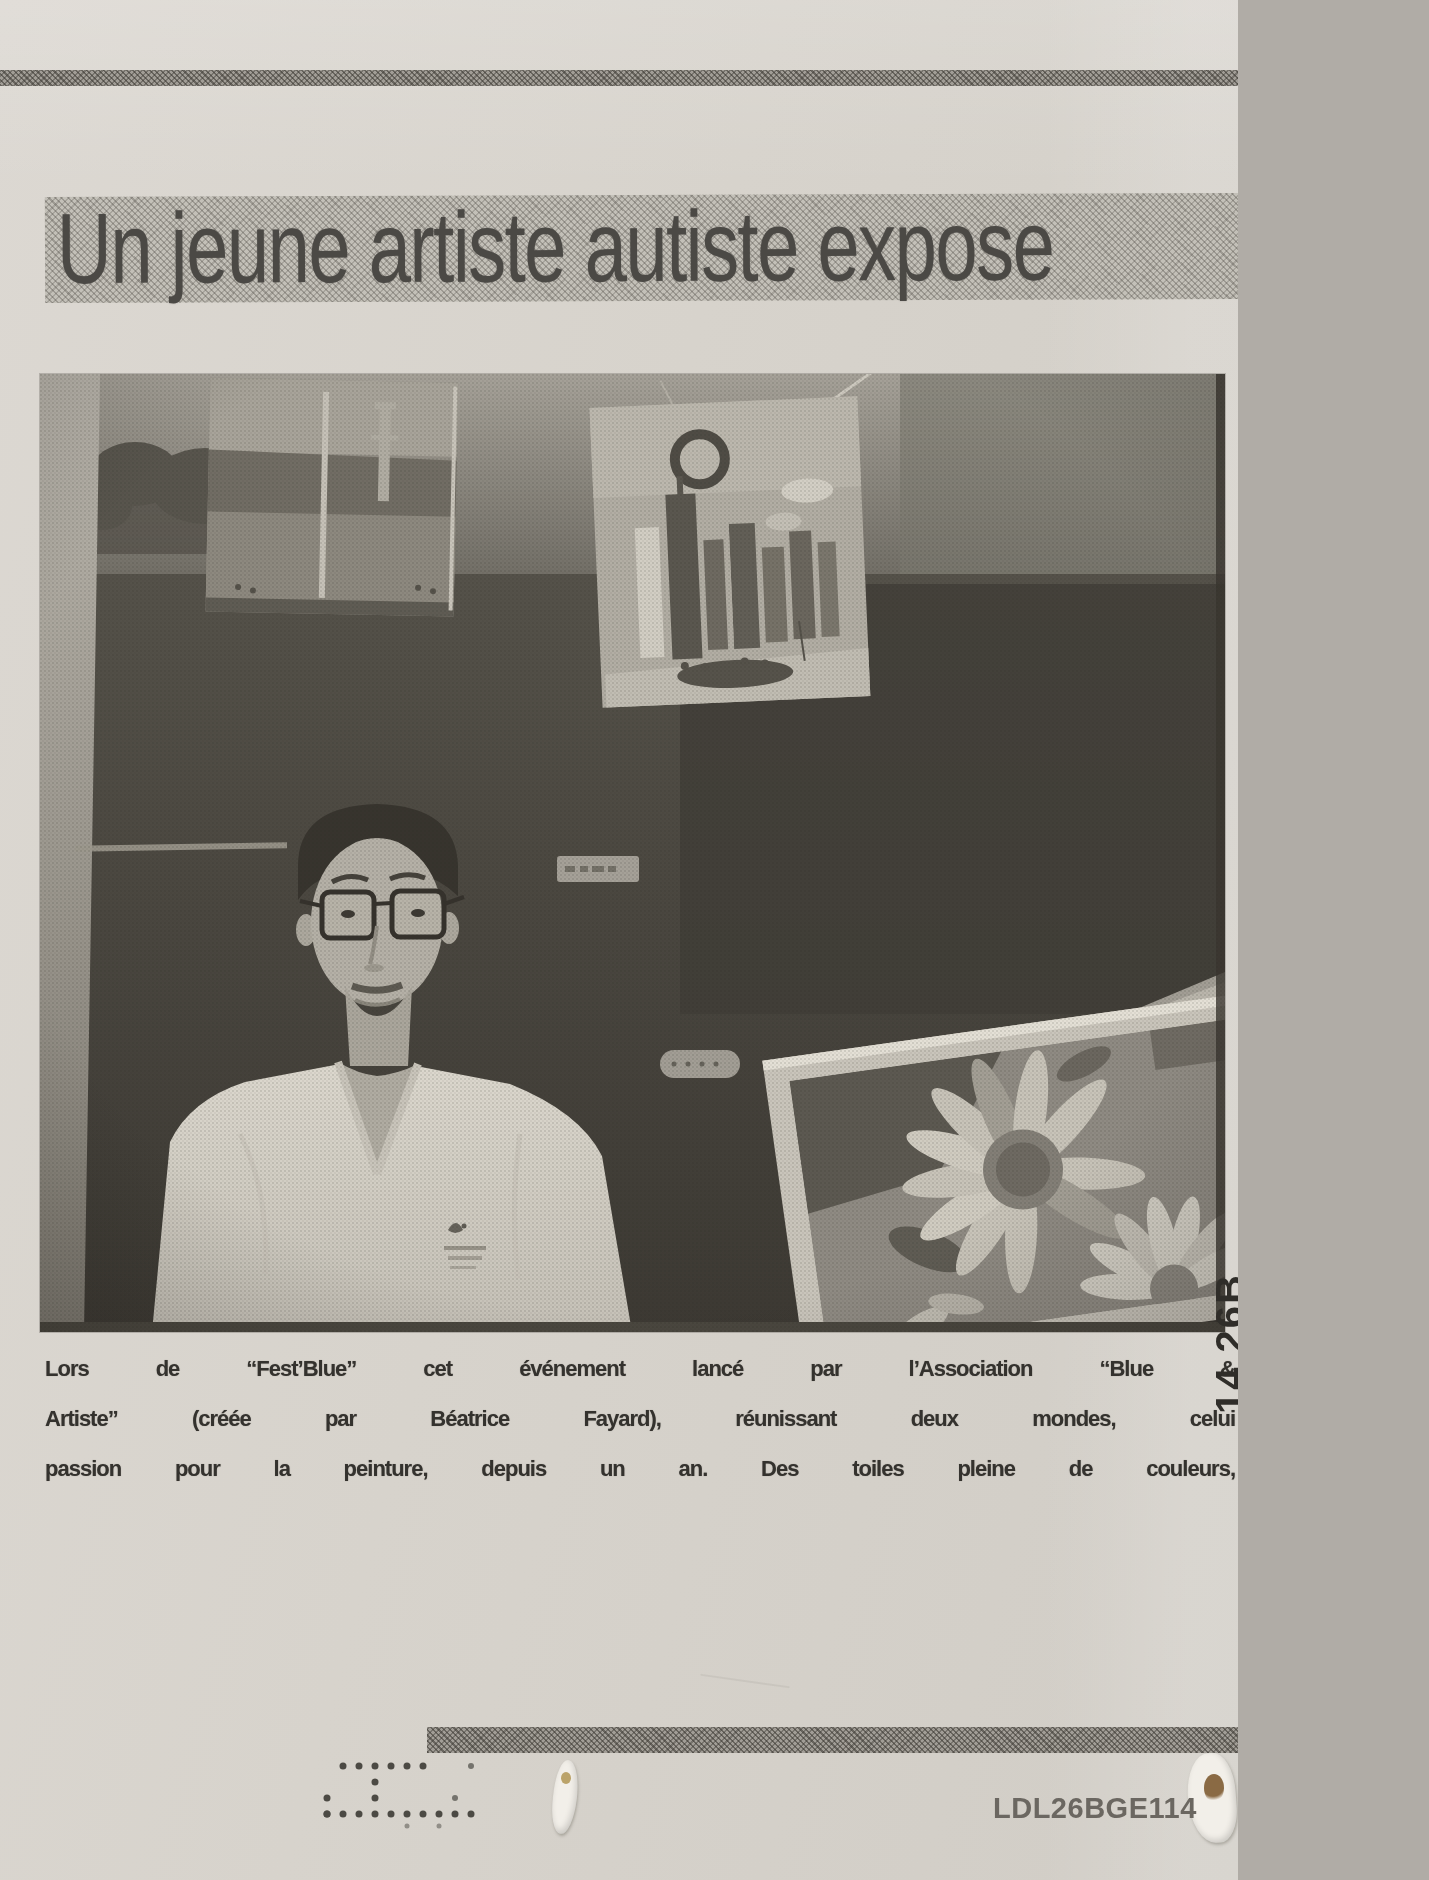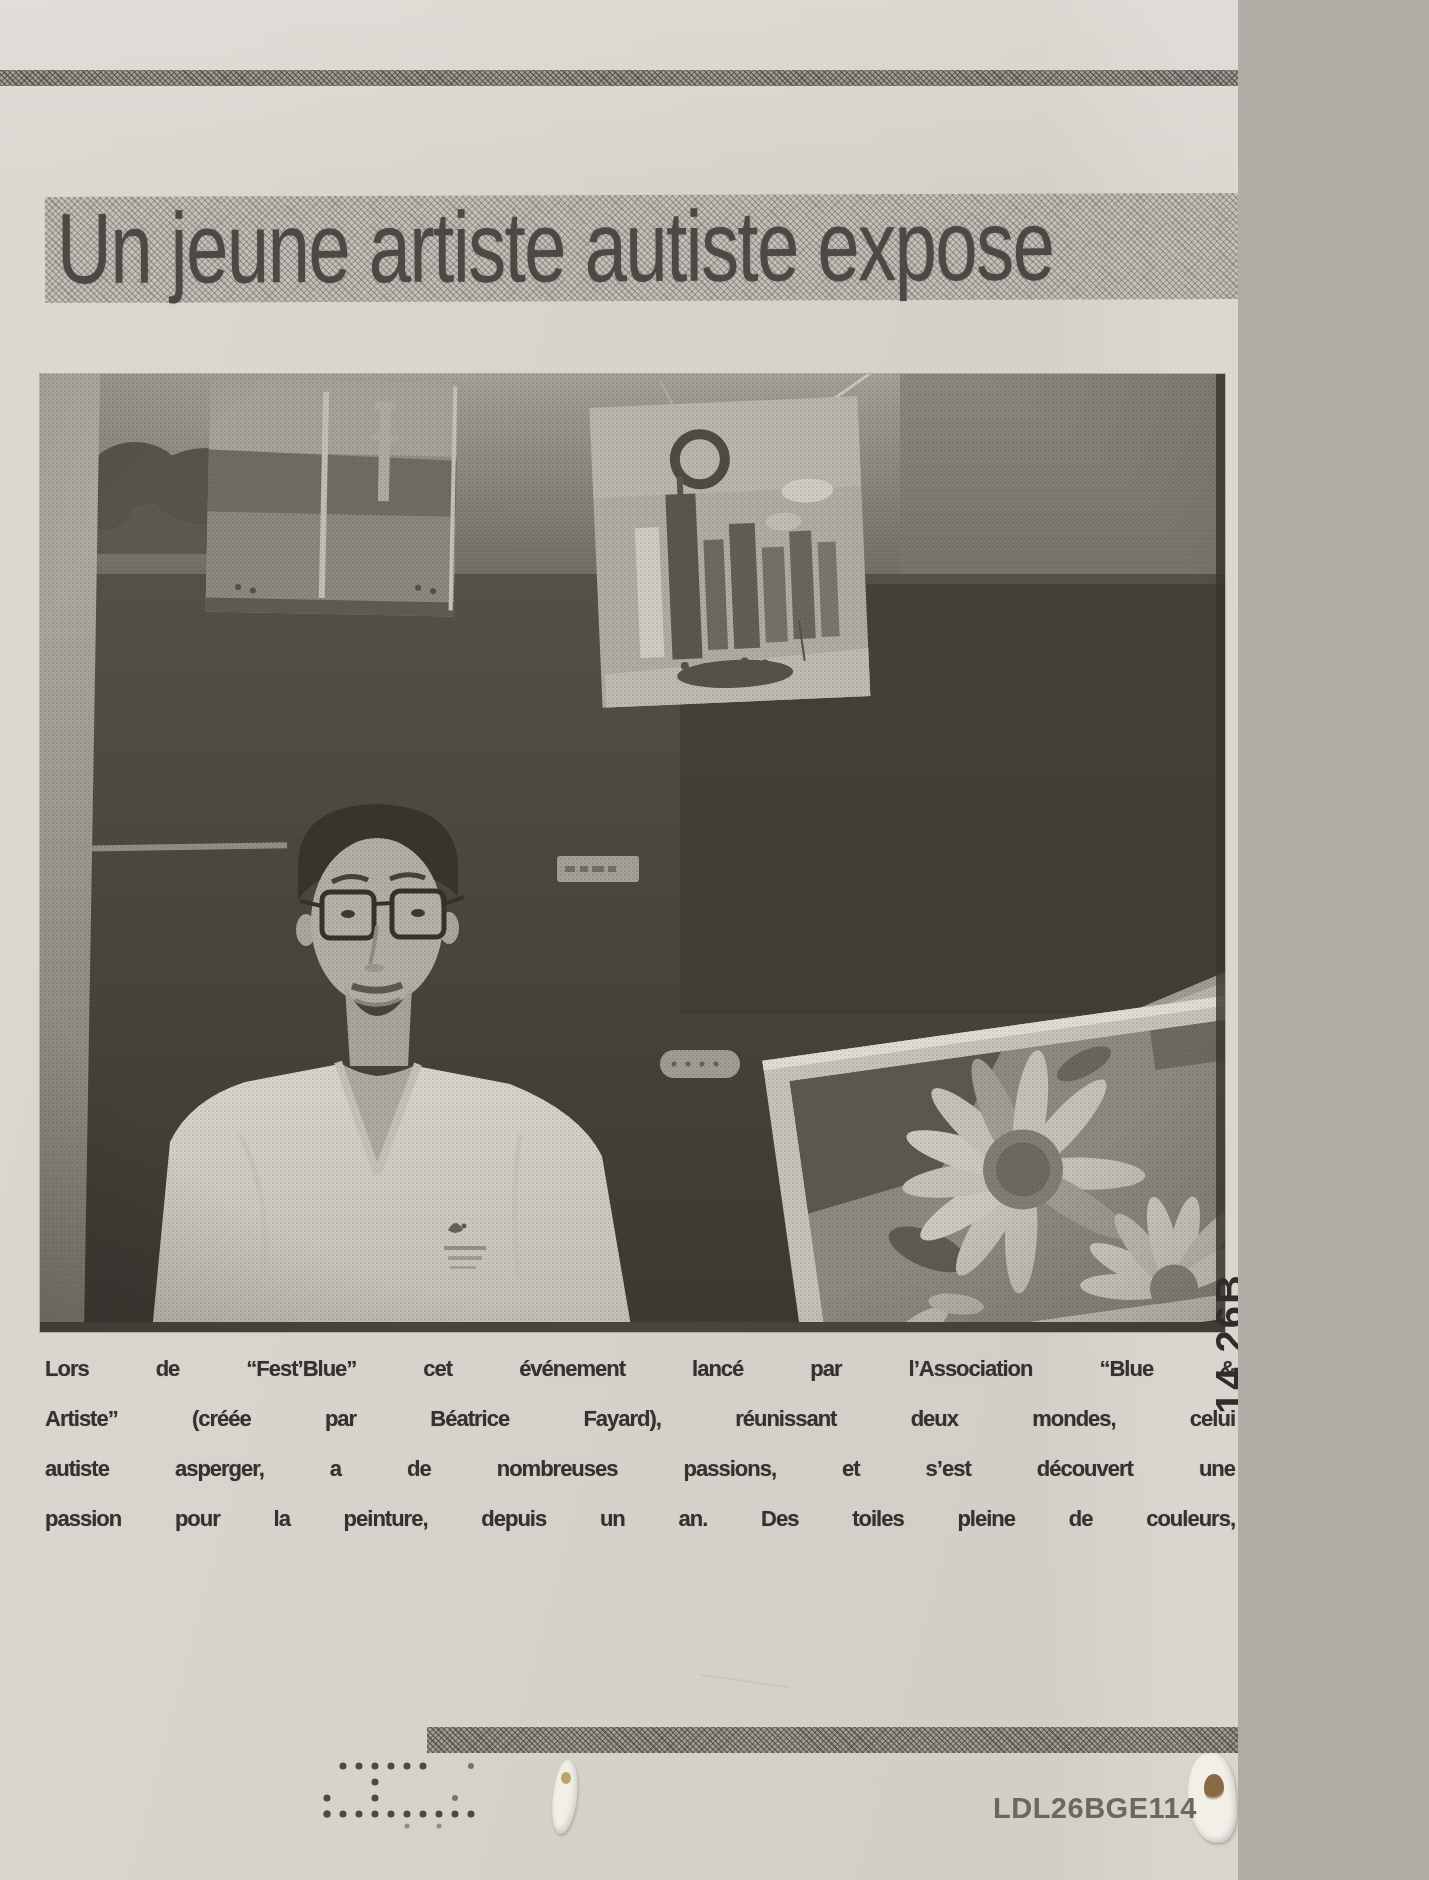--- a/index.html
+++ b/index.html
@@ -275,21 +275,20 @@
       <rect x="1176" y="0" width="9" height="958" fill="#39362f" opacity="0.8"></rect>
       <rect x="0" y="948" width="1185" height="10" fill="#4a473f"></rect>
       <rect x="0" y="0" width="1185" height="958" fill="url(#ht)"></rect>
       <rect x="0" y="0" width="1185" height="958" fill="url(#gVig)"></rect>
     </svg>
   </div>
 
   <div id="caption-block">
     <div class="cap-line">Lors de “Fest’Blue” cet événement lancé par l’Association “Blue &amp;</div>
     <div class="cap-line">Artiste” (créée par Béatrice Fayard), réunissant deux mondes, celui</div>
-    <div class="cap-line">autiste asperger, a de nombreuses passions, et s’est découvert une</div>
     <div class="cap-line">passion pour la peinture, depuis un an. Des toiles pleine de couleurs,</div>
   </div>
 
   <div id="vertical-code-primary" class="vtext">14 26B</div>
   <div id="vertical-code-secondary" class="vtext">P2 T3 C8 PC adv2</div>
 
   <div id="bottom-bar" class="halftone-line"></div>
 
   <svg width="180" height="76" style="position:absolute;left:315px;top:1756px;">
     <g fill="#4c4a44">

